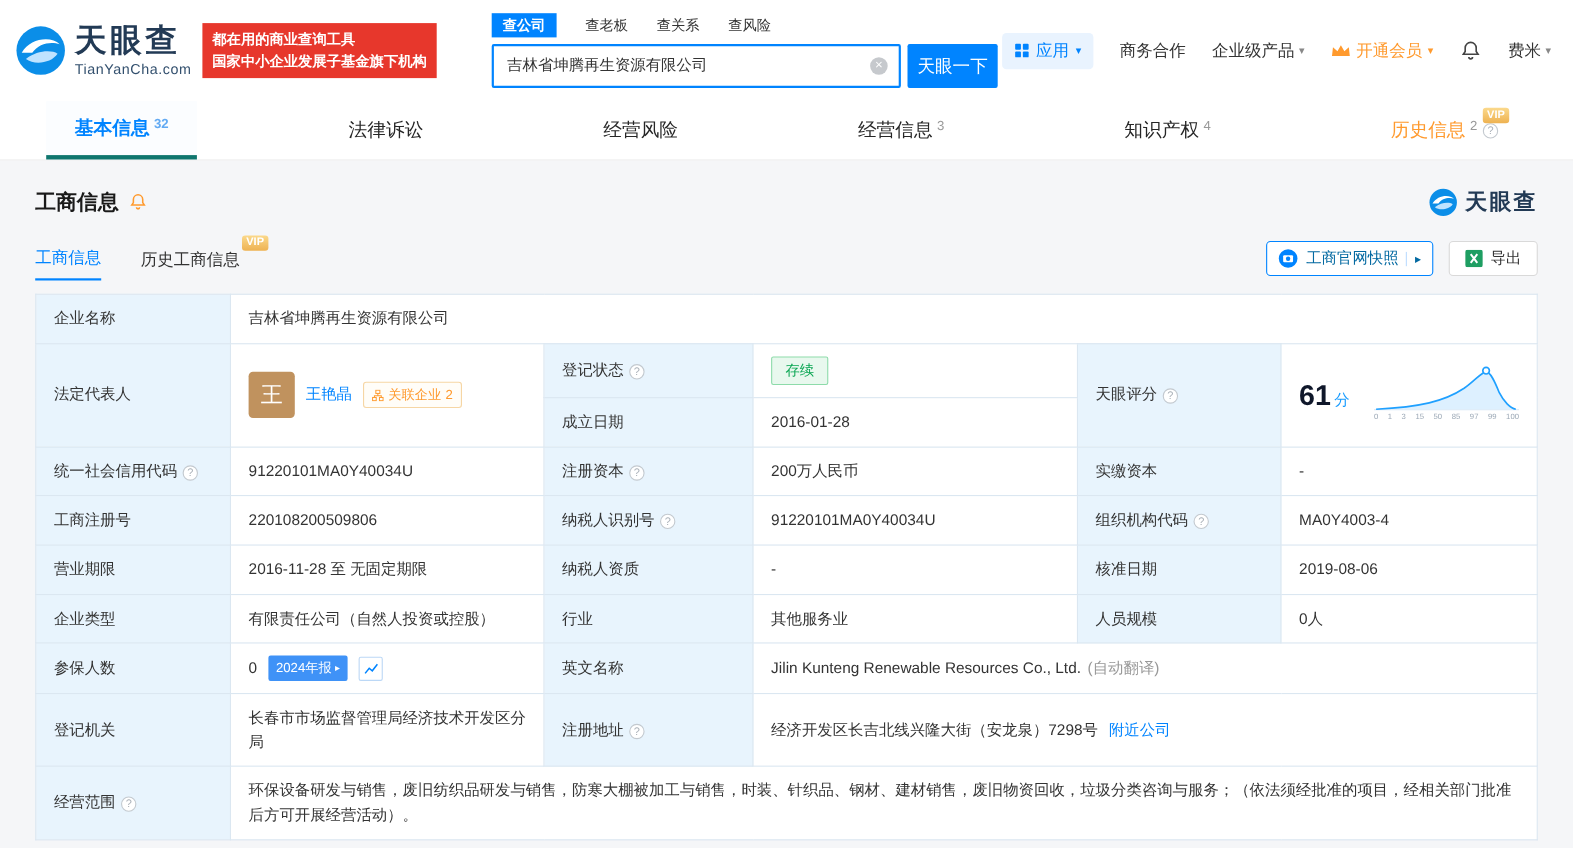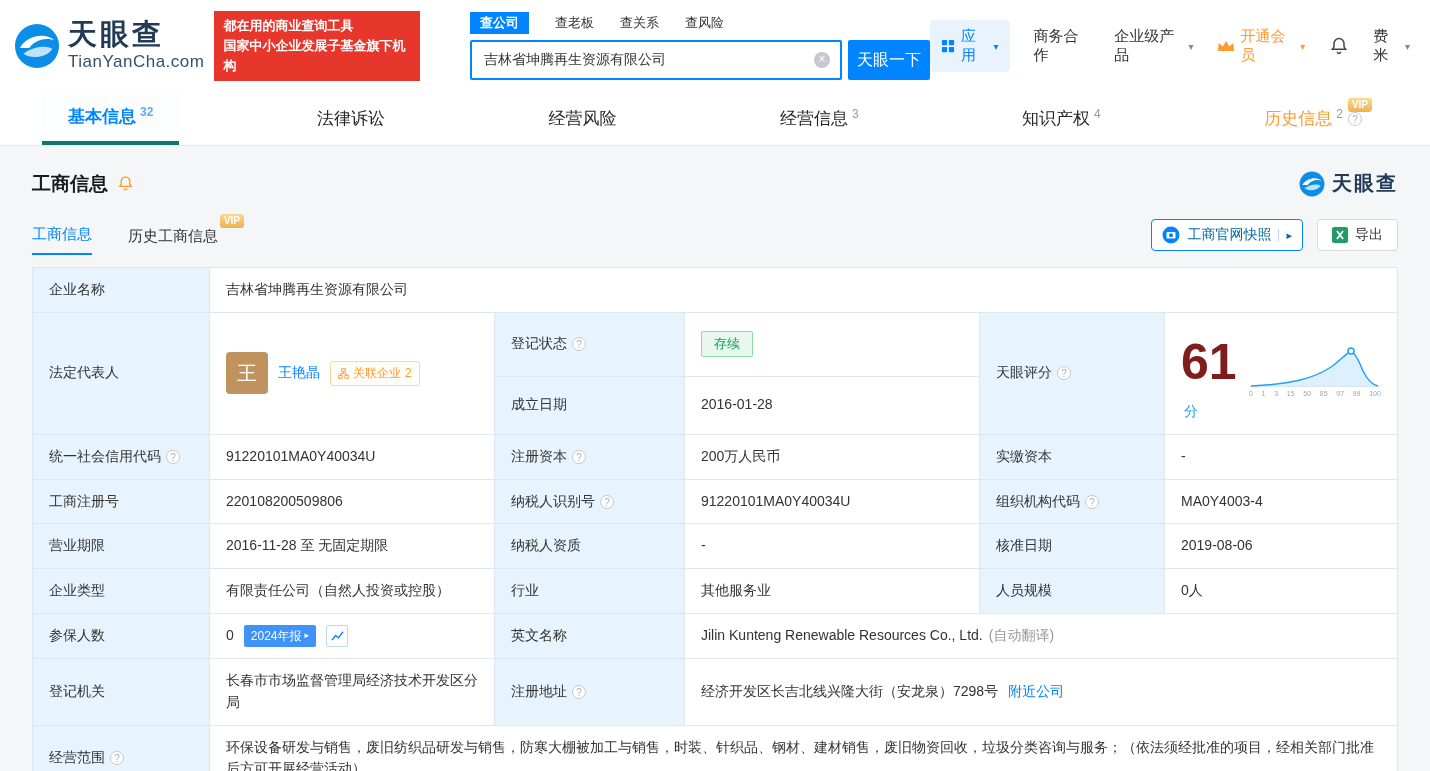--- a/index.html
+++ b/index.html
@@ -9,21 +9,21 @@
     font-family:"Liberation Sans","DejaVu Sans",sans-serif;
     background:#fff; color:#333;
   }
   a { text-decoration:none; }
 
   
   .topbar { height:92px; display:flex; align-items:center; padding:0 20px 0 14px; background:#fff; }
   .logo { display:flex; align-items:center; gap:8px; cursor:pointer; }
   .logo-icon svg { width:46px; height:46px; display:block; }
   .logo-cn { font-size:29px; font-weight:bold; color:#223a55; letter-spacing:3px; line-height:1; }
-  .logo-en { font-size:17px; color:#33506e; margin-top:3px; letter-spacing:.5px; }
+  .logo-en { font-size:13px; color:#33506e; margin-top:3px; letter-spacing:.5px; }
   .tagline { margin-left:10px; background:#e7372c; color:#fff; font-size:13px; font-weight:bold;
              padding:5px 9px; line-height:1.55; }
   .search-wrap { margin-left:50px; }
   .search-tabs { display:flex; align-items:center; gap:26px; margin-bottom:6px; }
   .stab { font-size:13px; color:#333; cursor:pointer; }
   .stab.active { background:#0084ff; color:#fff; padding:2px 10px; font-weight:bold; }
   .search-row { display:flex; align-items:center; }
   .search-box { position:relative; width:372px; height:40px; border:2px solid #0084ff; background:#fff; border-radius:2px; }
   .search-input { width:100%; height:100%; border:none; outline:none; padding:0 34px 0 12px; font-size:14px; color:#333; font-family:inherit; background:transparent; }
   .clear-btn { position:absolute; right:10px; top:50%; transform:translateY(-50%); width:16px; height:16px;
@@ -88,21 +88,21 @@
   .rep { display:flex; align-items:center; gap:10px; }
   .avatar { width:42px; height:42px; background:#c0925e; color:#fff; font-size:20px; display:flex; align-items:center;
             justify-content:center; border-radius:4px; cursor:pointer; flex:none; }
   .rep-name { color:#0084ff; cursor:pointer; }
   .rel-badge { display:inline-flex; align-items:center; gap:4px; border:1px solid #f6d6a4; color:#ff9a2e; font-size:12px;
                padding:2px 7px; border-radius:3px; background:#fffdf8; cursor:pointer; white-space:nowrap; }
   .rel-badge svg { width:11px; height:11px; display:block; }
   .status-badge { display:inline-block; background:#e8f8ee; border:1px solid #8ddbaa; color:#0aa653; font-size:13px;
                   padding:2px 12px; border-radius:2px; }
   .score-flex { display:flex; align-items:center; justify-content:space-between; }
-  .score-num .big { font-size:50px; font-weight:bold; color:#7f1d1d; }
+  .score-num .big { font-size:26px; font-weight:bold; color:#0f172a; }
   .score-num .unit { font-size:14px; color:#199cff; margin-left:3px; }
   .score-chart { width:132px; cursor:pointer; }
   .score-chart svg { display:block; }
   .axis { display:flex; justify-content:space-between; font-size:7px; color:#9aa7b5; margin-top:1px; }
   .insured { display:flex; align-items:center; gap:10px; }
   .report-badge { background:#3f92f7; color:#fff; font-size:12px; padding:2px 7px; border-radius:2px;
                   display:inline-flex; align-items:center; gap:3px; cursor:pointer; }
   .report-badge .arrow { font-size:9px; }
   .trend-btn { width:22px; height:22px; border:1px solid #bcd8f6; border-radius:2px; display:inline-flex;
                align-items:center; justify-content:center; cursor:pointer; background:#fff; padding:0; }

